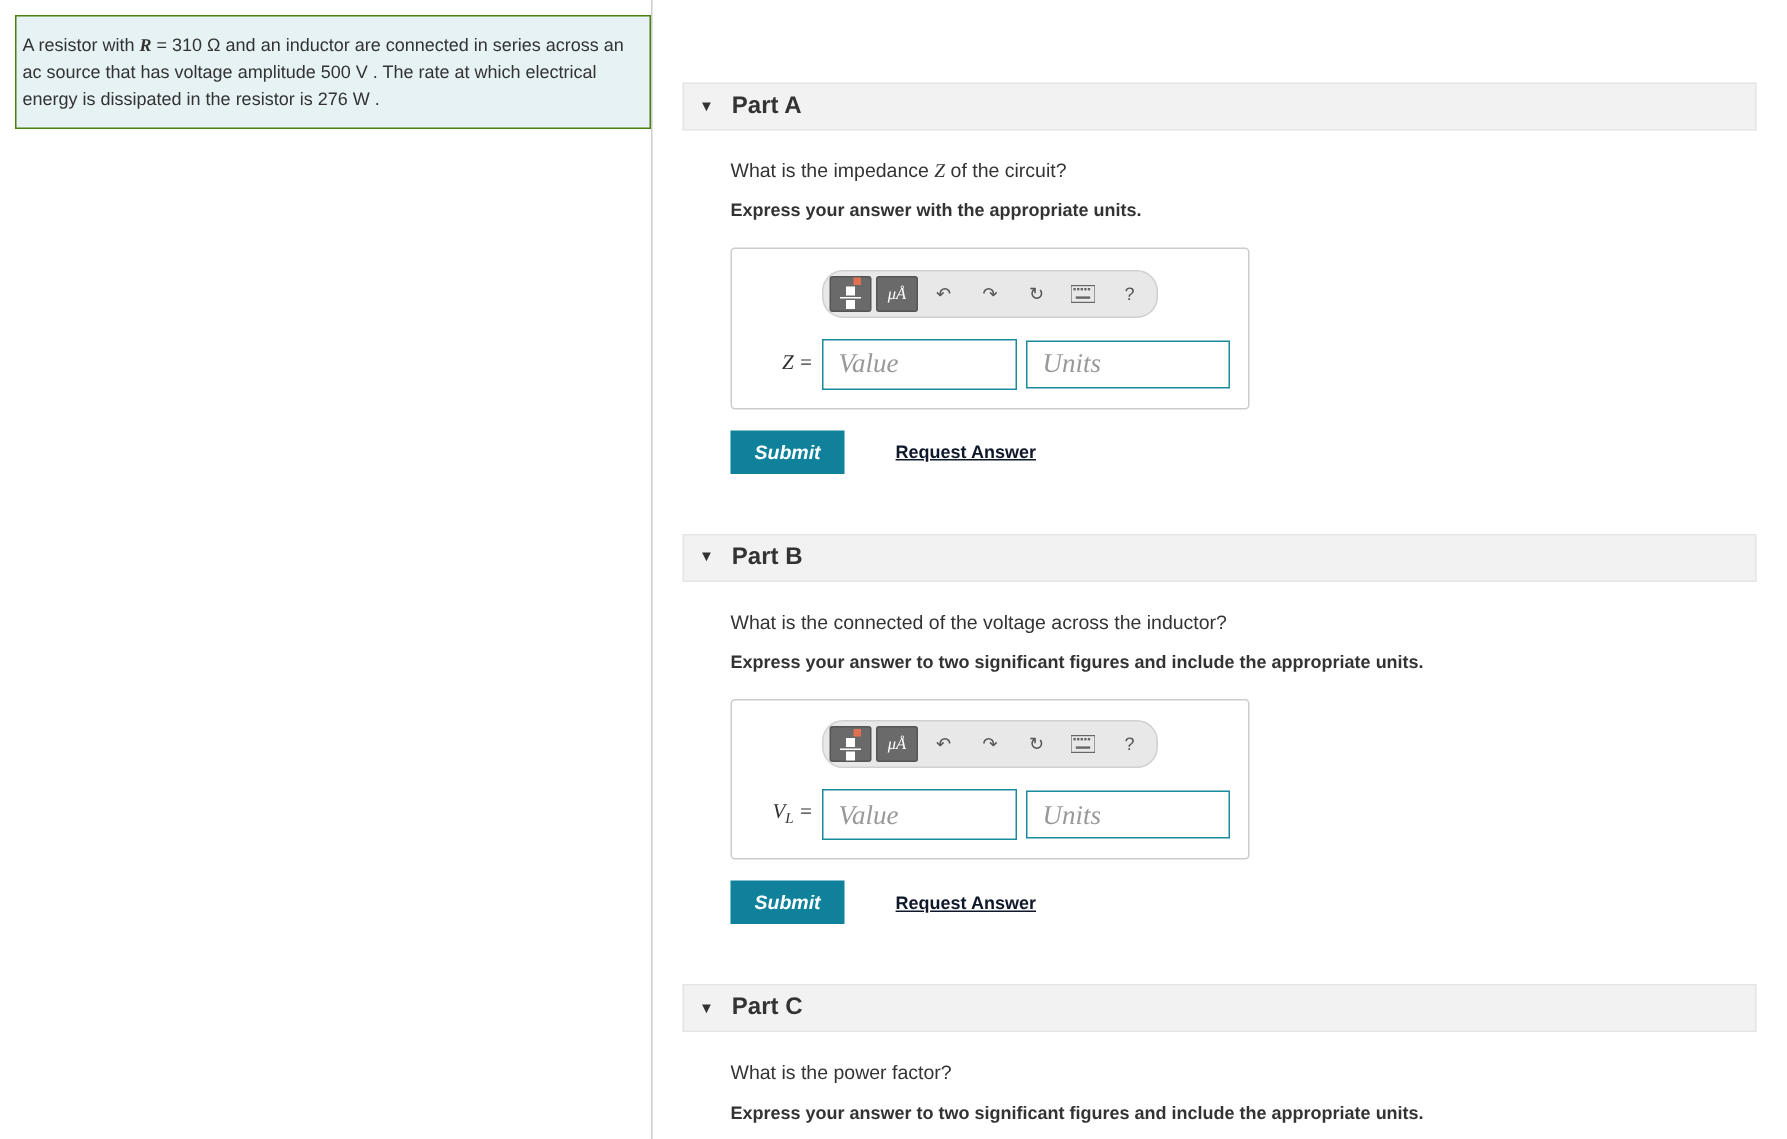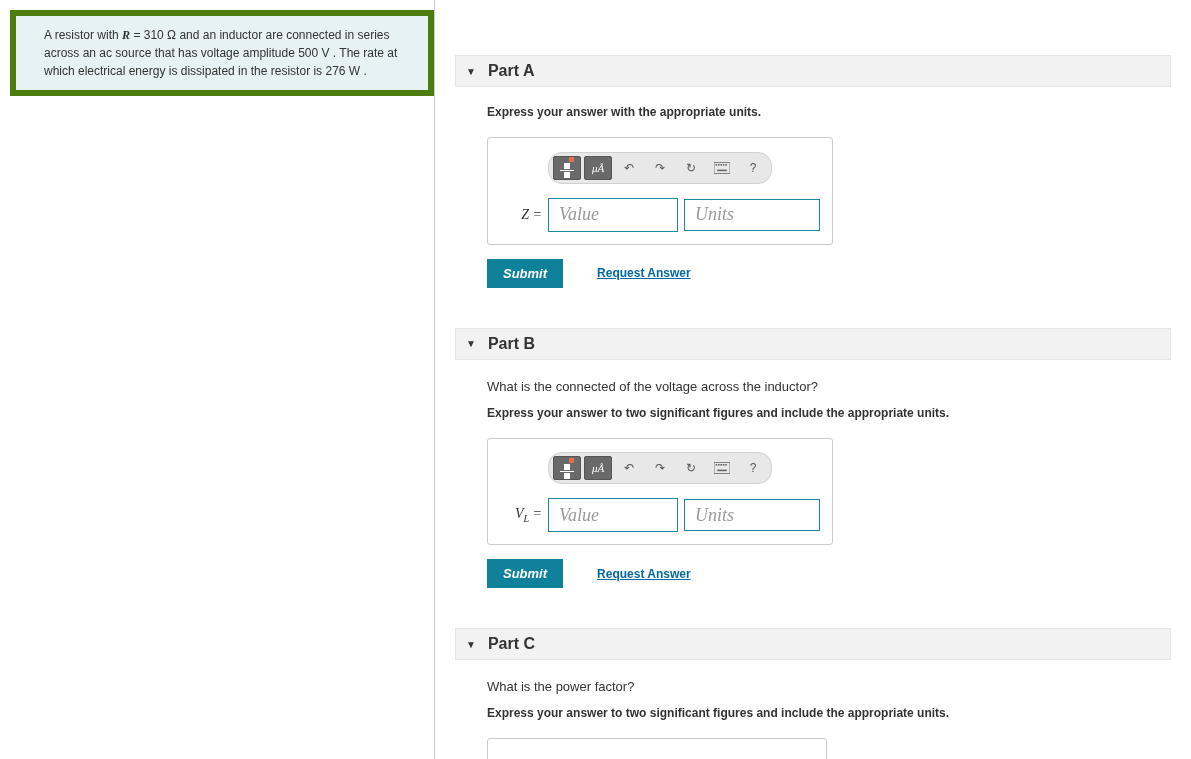--- a/index.html
+++ b/index.html
@@ -1,19 +1,19 @@
 <!DOCTYPE html>
 <html><head>
 <meta charset="utf-8">
 <style>
 * { box-sizing: border-box; margin: 0; padding: 0; }
 body { font-family: Arial, Helvetica, sans-serif; font-size: 13px; color: #333; background: #fff; }
 .container { display: flex; width: 1191px; }
 .lpanel { width: 435px; padding: 10px 0 0 10px; border-right: 1px solid #ccc; min-height: 759px; }
-.problem-box { background: #e6f2f4; border: 6px solid #4d7c0f; padding: 10px 28px; font-size: 12px; line-height: 1.5; color: #333; }
+.problem-box { background: #e6f2f4; border: 1px solid #4d7c0f; padding: 10px 4px; font-size: 12px; line-height: 1.5; color: #333; }
 .problem-box .ital { font-family: 'Times New Roman', serif; font-style: italic; font-weight: bold; }
 .problem-box .unit { font-family: Arial; }
 .rpanel { flex: 1; padding: 0 20px 20px 20px; }
 .part { margin-top: 40px; }
 .part:first-child { margin-top: 55px; }
 .part-header { background: #f2f2f2; border: 1px solid #e5e5e5; padding: 6px 10px; margin-bottom: 18px; display: flex; align-items: center; }
 .chev { font-size: 10px; margin-right: 12px; color: #333; }
 .part-header strong { font-size: 16px; font-weight: bold; }
 .part-body { padding-left: 32px; }
 .question { font-size: 13px; margin-bottom: 10px; line-height: 1.4; }
@@ -24,21 +24,21 @@
 .tbtn { width: 28px; height: 24px; display: flex; align-items: center; justify-content: center; font-size: 12px; color: #555; cursor: pointer; border-radius: 2px; }
 .tbtn.dark { background: #6a6a6a; color: #fff; border: 1px solid #555; font-family: 'Times New Roman', serif; font-size: 11px; font-style: italic; }
 .tbtn.dark2 { background: #6a6a6a; color: #fff; border: 1px solid #555; font-size: 10px; }
 .input-row { display: flex; align-items: center; gap: 6px; }
 .lbl { font-family: 'Times New Roman', serif; font-style: italic; font-size: 14px; color: #333; width: 42px; text-align: right; }
 .lbl sub { font-size: 10px; }
 .val-input { border: 1px solid #1a8a9e; height: 32px; width: 130px; padding: 16px 10px; font-family: 'Times New Roman', serif; font-style: italic; font-size: 18px; color: #999; display: flex; align-items: center; }
 .units-input { border: 1px solid #1a8a9e; height: 32px; width: 136px; padding: 0 10px; font-family: 'Times New Roman', serif; font-style: italic; font-size: 18px; color: #999; display: flex; align-items: center; }
 .below-row { margin-top: 14px; display: flex; align-items: center; gap: 16px; }
 .submit-btn { background: #0f819a; color: #fff; border: none; padding: 7px 16px; font-size: 13px; font-weight: bold; cursor: pointer; font-style: italic; }
-.req-link { color: #0369a1; font-size: 12px; font-weight: bold; text-decoration: underline; cursor: pointer; padding-left: 18px; }
+.req-link { color: #0f172a; font-size: 12px; font-weight: bold; text-decoration: underline; cursor: pointer; padding-left: 18px; }
 .frac-icon { display: inline-flex; flex-direction: column; align-items: center; line-height: 7px; font-size: 7px; }
 .frac-icon .sq { width: 6px; height: 6px; background: #fff; display: inline-block; }
 .frac-icon .sqt { width: 5px; height: 5px; background: #e07050; display: inline-block; margin-left:8px; margin-bottom:1px;}
 .frac-icon .bar { width: 14px; height: 1px; background: #fff; margin: 1px 0; }
 .kbd-icon svg { width: 16px; height: 12px; }
 </style>
 </head>
 <body>
 
 <div class="container">
@@ -49,20 +49,23 @@
   </div>
 
   <div class="rpanel">
 
     <div class="part">
       <div class="part-header">
         <span class="chev">▼</span>
         <strong>Part A</strong>
       </div>
       <div class="part-body">
+        <div class="question">
+          <span>What is the impedance </span><span class="ital">Z</span><span> of the circuit?</span>
+        </div>
         <div class="instruct">Express your answer with the appropriate units.</div>
         <div class="answer-box">
           <div class="toolbar">
             <span class="tbtn dark2">
               <span class="frac-icon">
                   <span class="sqt"></span>
                   <span class="sq"></span>
                   <span class="bar"></span>
                   <span class="sq"></span>
                 </span>

